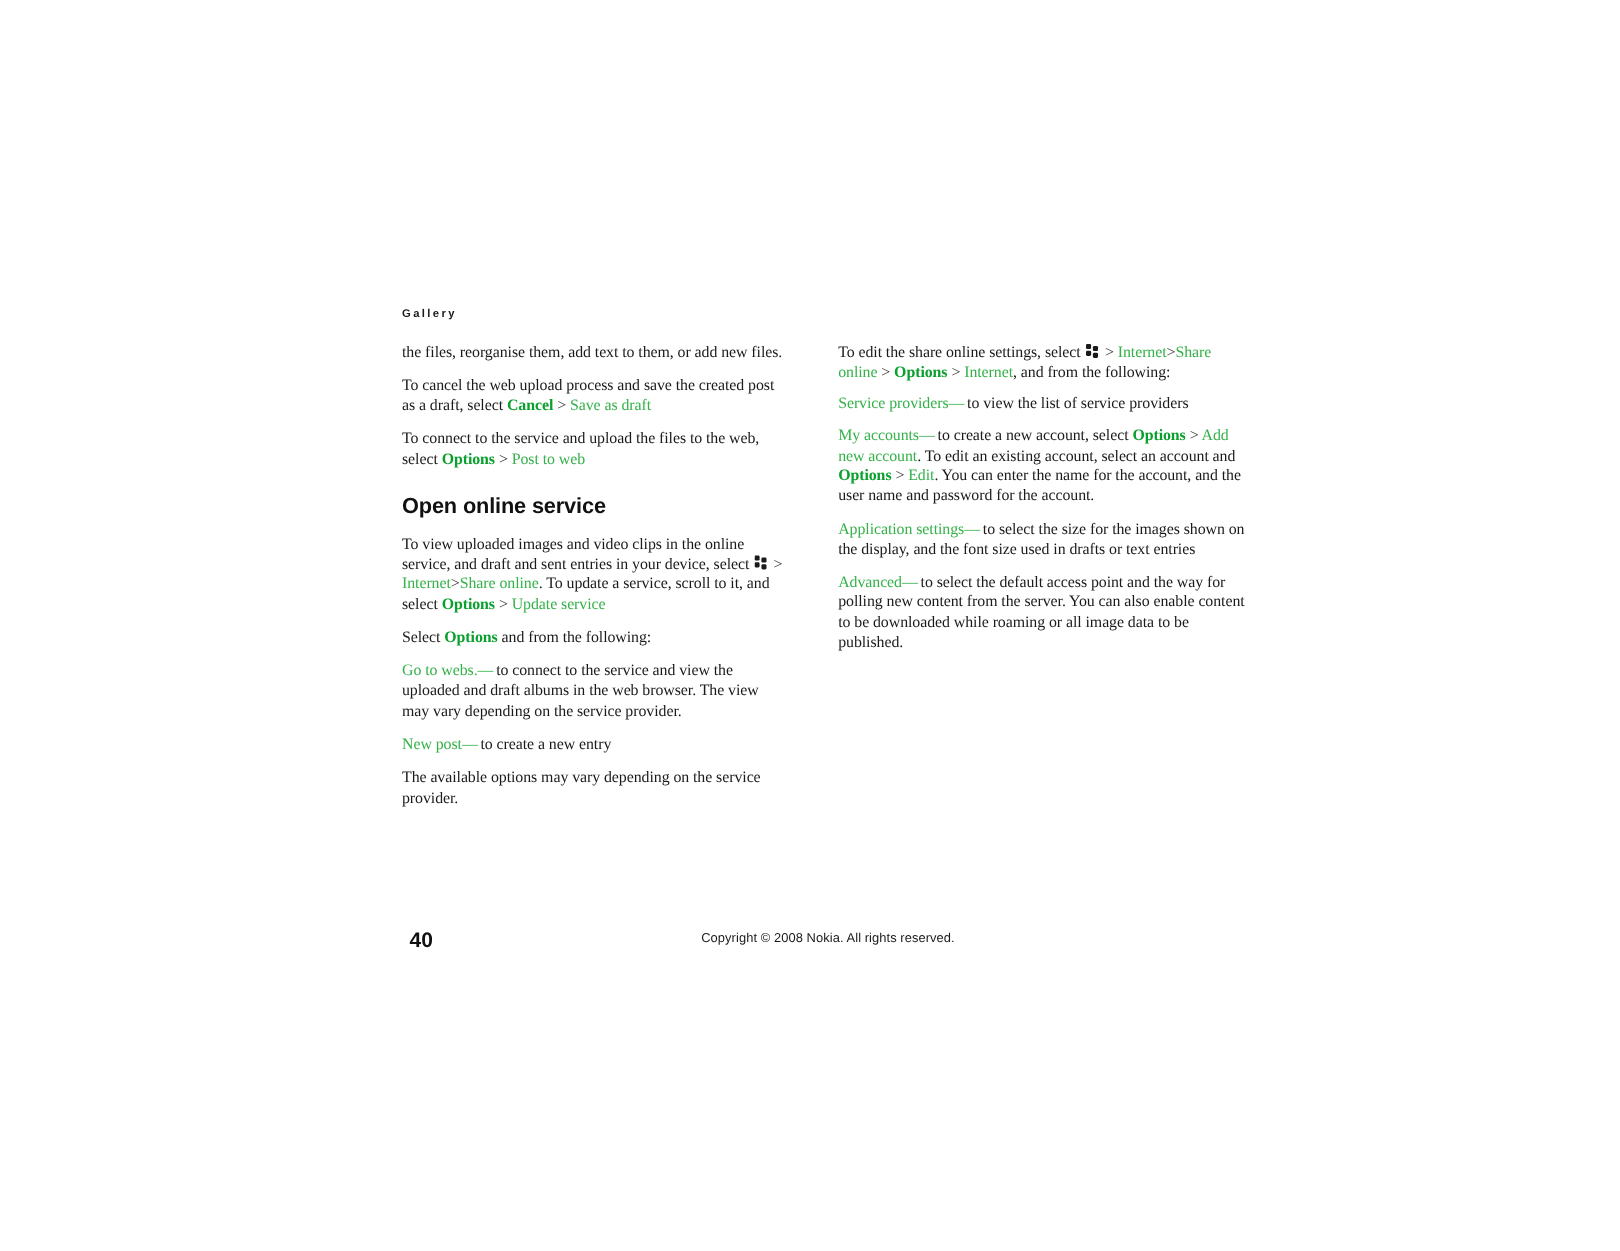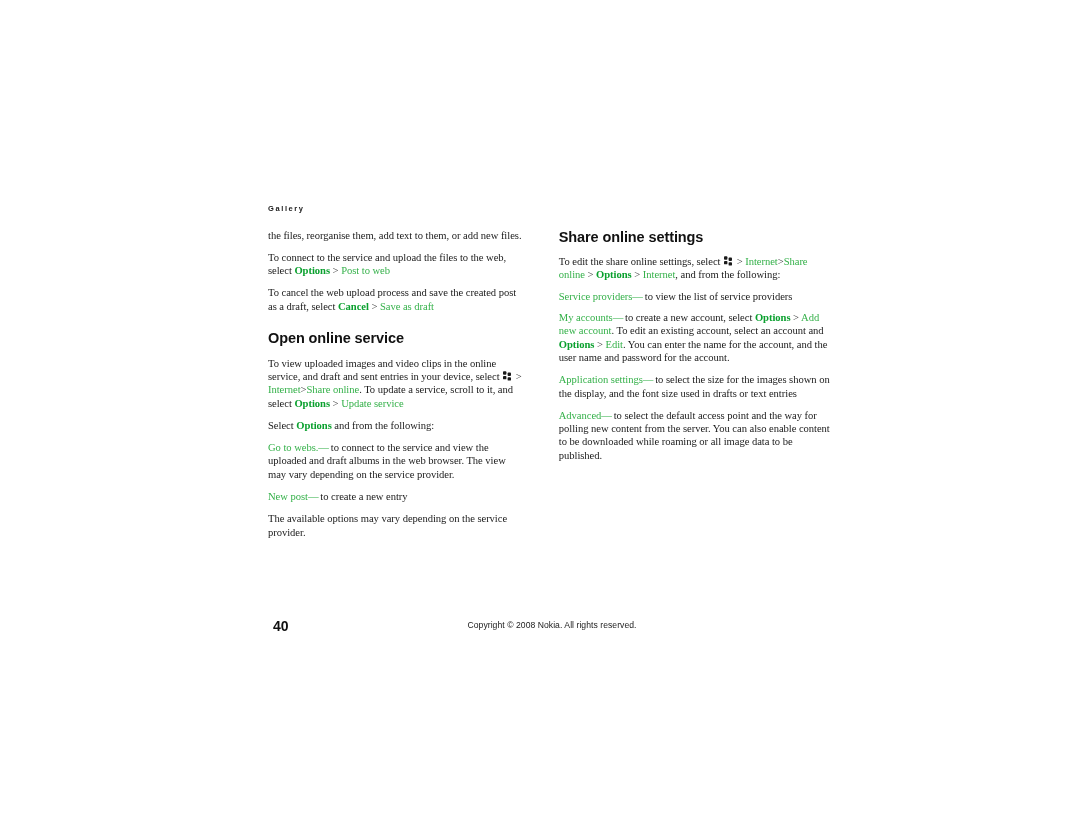--- a/index.html
+++ b/index.html
@@ -107,23 +107,23 @@
 <div class="page">
 
   <div class="running-head">Gallery</div>
 
   <div class="columns">
 
     <div class="col">
 
       <p><span>the files, reorganise them, add text to them, or add new files.</span></p>
 
+      <p><span>To cancel the web upload process and save the created post as a draft, select </span><span class="gb">Cancel</span><span class="sep"> &gt; </span><span class="gt">Save as draft</span></p>
+
       <p><span>To connect to the service and upload the files to the web, select </span><span class="gb">Options</span><span class="sep"> &gt; </span><span class="gt">Post to web</span></p>
-
-      <p><span>To cancel the web upload process and save the created post as a draft, select </span><span class="gb">Cancel</span><span class="sep"> &gt; </span><span class="gt">Save as draft</span></p>
 
       <h2 class="sect sect-spaced">Open online service</h2>
 
       <p><span>To view uploaded images and video clips in the online service, and draft and sent entries in your device, select </span><span class="icon-menu"><svg width="9" height="10" viewBox="0 0 9 10">
               <rect x="0" y="0.3" width="3.4" height="3.4" rx="0.9" fill="#1a1a1a"></rect>
               <rect x="4.6" y="1.6" width="3.4" height="3.4" rx="0.9" fill="#1a1a1a"></rect>
               <rect x="0" y="4.9" width="3.4" height="3.4" rx="0.9" fill="#1a1a1a"></rect>
               <rect x="4.6" y="6.2" width="3.4" height="3.4" rx="0.9" fill="#1a1a1a"></rect>
             </svg></span><span class="sep"> &gt; </span><span class="gt">Internet</span><span class="sep">&gt;</span><span class="gt">Share online</span><span>. To update a service, scroll to it, and select </span><span class="gb">Options</span><span class="sep"> &gt; </span><span class="gt">Update service</span></p>
 
@@ -133,21 +133,20 @@
 
 
       <p><span class="gt">New post</span><span class="mdash">—</span><span> to create a new entry</span></p>
 
       <p><span>The available options may vary depending on the service provider.</span></p>
 
     </div>
 
     <div class="col col-right">
 
-      <h2 class="sect">Share online settings</h2>
 
       <p class="tight"><span>To edit the share online settings, select </span><span class="icon-menu"><svg width="9" height="10" viewBox="0 0 9 10">
               <rect x="0" y="0.3" width="3.4" height="3.4" rx="0.9" fill="#1a1a1a"></rect>
               <rect x="4.6" y="1.6" width="3.4" height="3.4" rx="0.9" fill="#1a1a1a"></rect>
               <rect x="0" y="4.9" width="3.4" height="3.4" rx="0.9" fill="#1a1a1a"></rect>
               <rect x="4.6" y="6.2" width="3.4" height="3.4" rx="0.9" fill="#1a1a1a"></rect>
             </svg></span><span class="sep"> &gt; </span><span class="gt">Internet</span><span class="sep">&gt;</span><span class="gt">Share online</span><span class="sep"> &gt; </span><span class="gb">Options</span><span class="sep"> &gt; </span><span class="gt">Internet</span><span>, and from the following:</span></p>
 
       <p class="tight"><span class="gt">Service providers</span><span class="mdash">—</span><span> to view the list of service providers</span></p>
 

